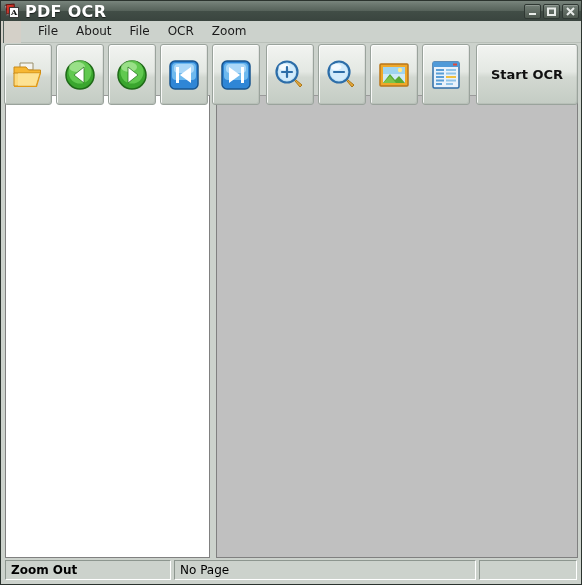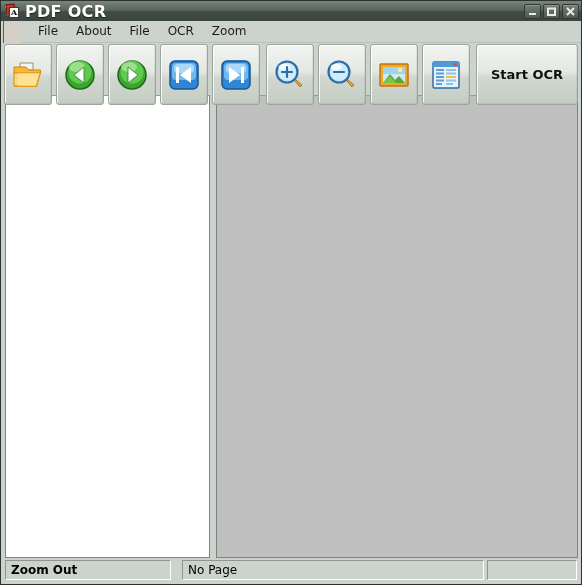--- a/index.html
+++ b/index.html
@@ -221,21 +221,21 @@
     box-sizing: border-box;
     display: flex;
     align-items: center;
     padding: 0 5px;
     font-size: 12px;
     color: #000;
     white-space: nowrap;
     overflow: hidden;
   }
   .status-cell.a { width: 166px; font-weight: bold; }
-  .status-cell.b { width: 302px; margin-left: 8px; }
+  .status-cell.b { width: 302px; }
   .status-cell.c { flex: 1; }
 </style>
 </head>
 <body>
 
 <div class="window">
   <div class="window-inner-border"></div>
 
   <div class="titlebar">
     <div class="title-icon">

